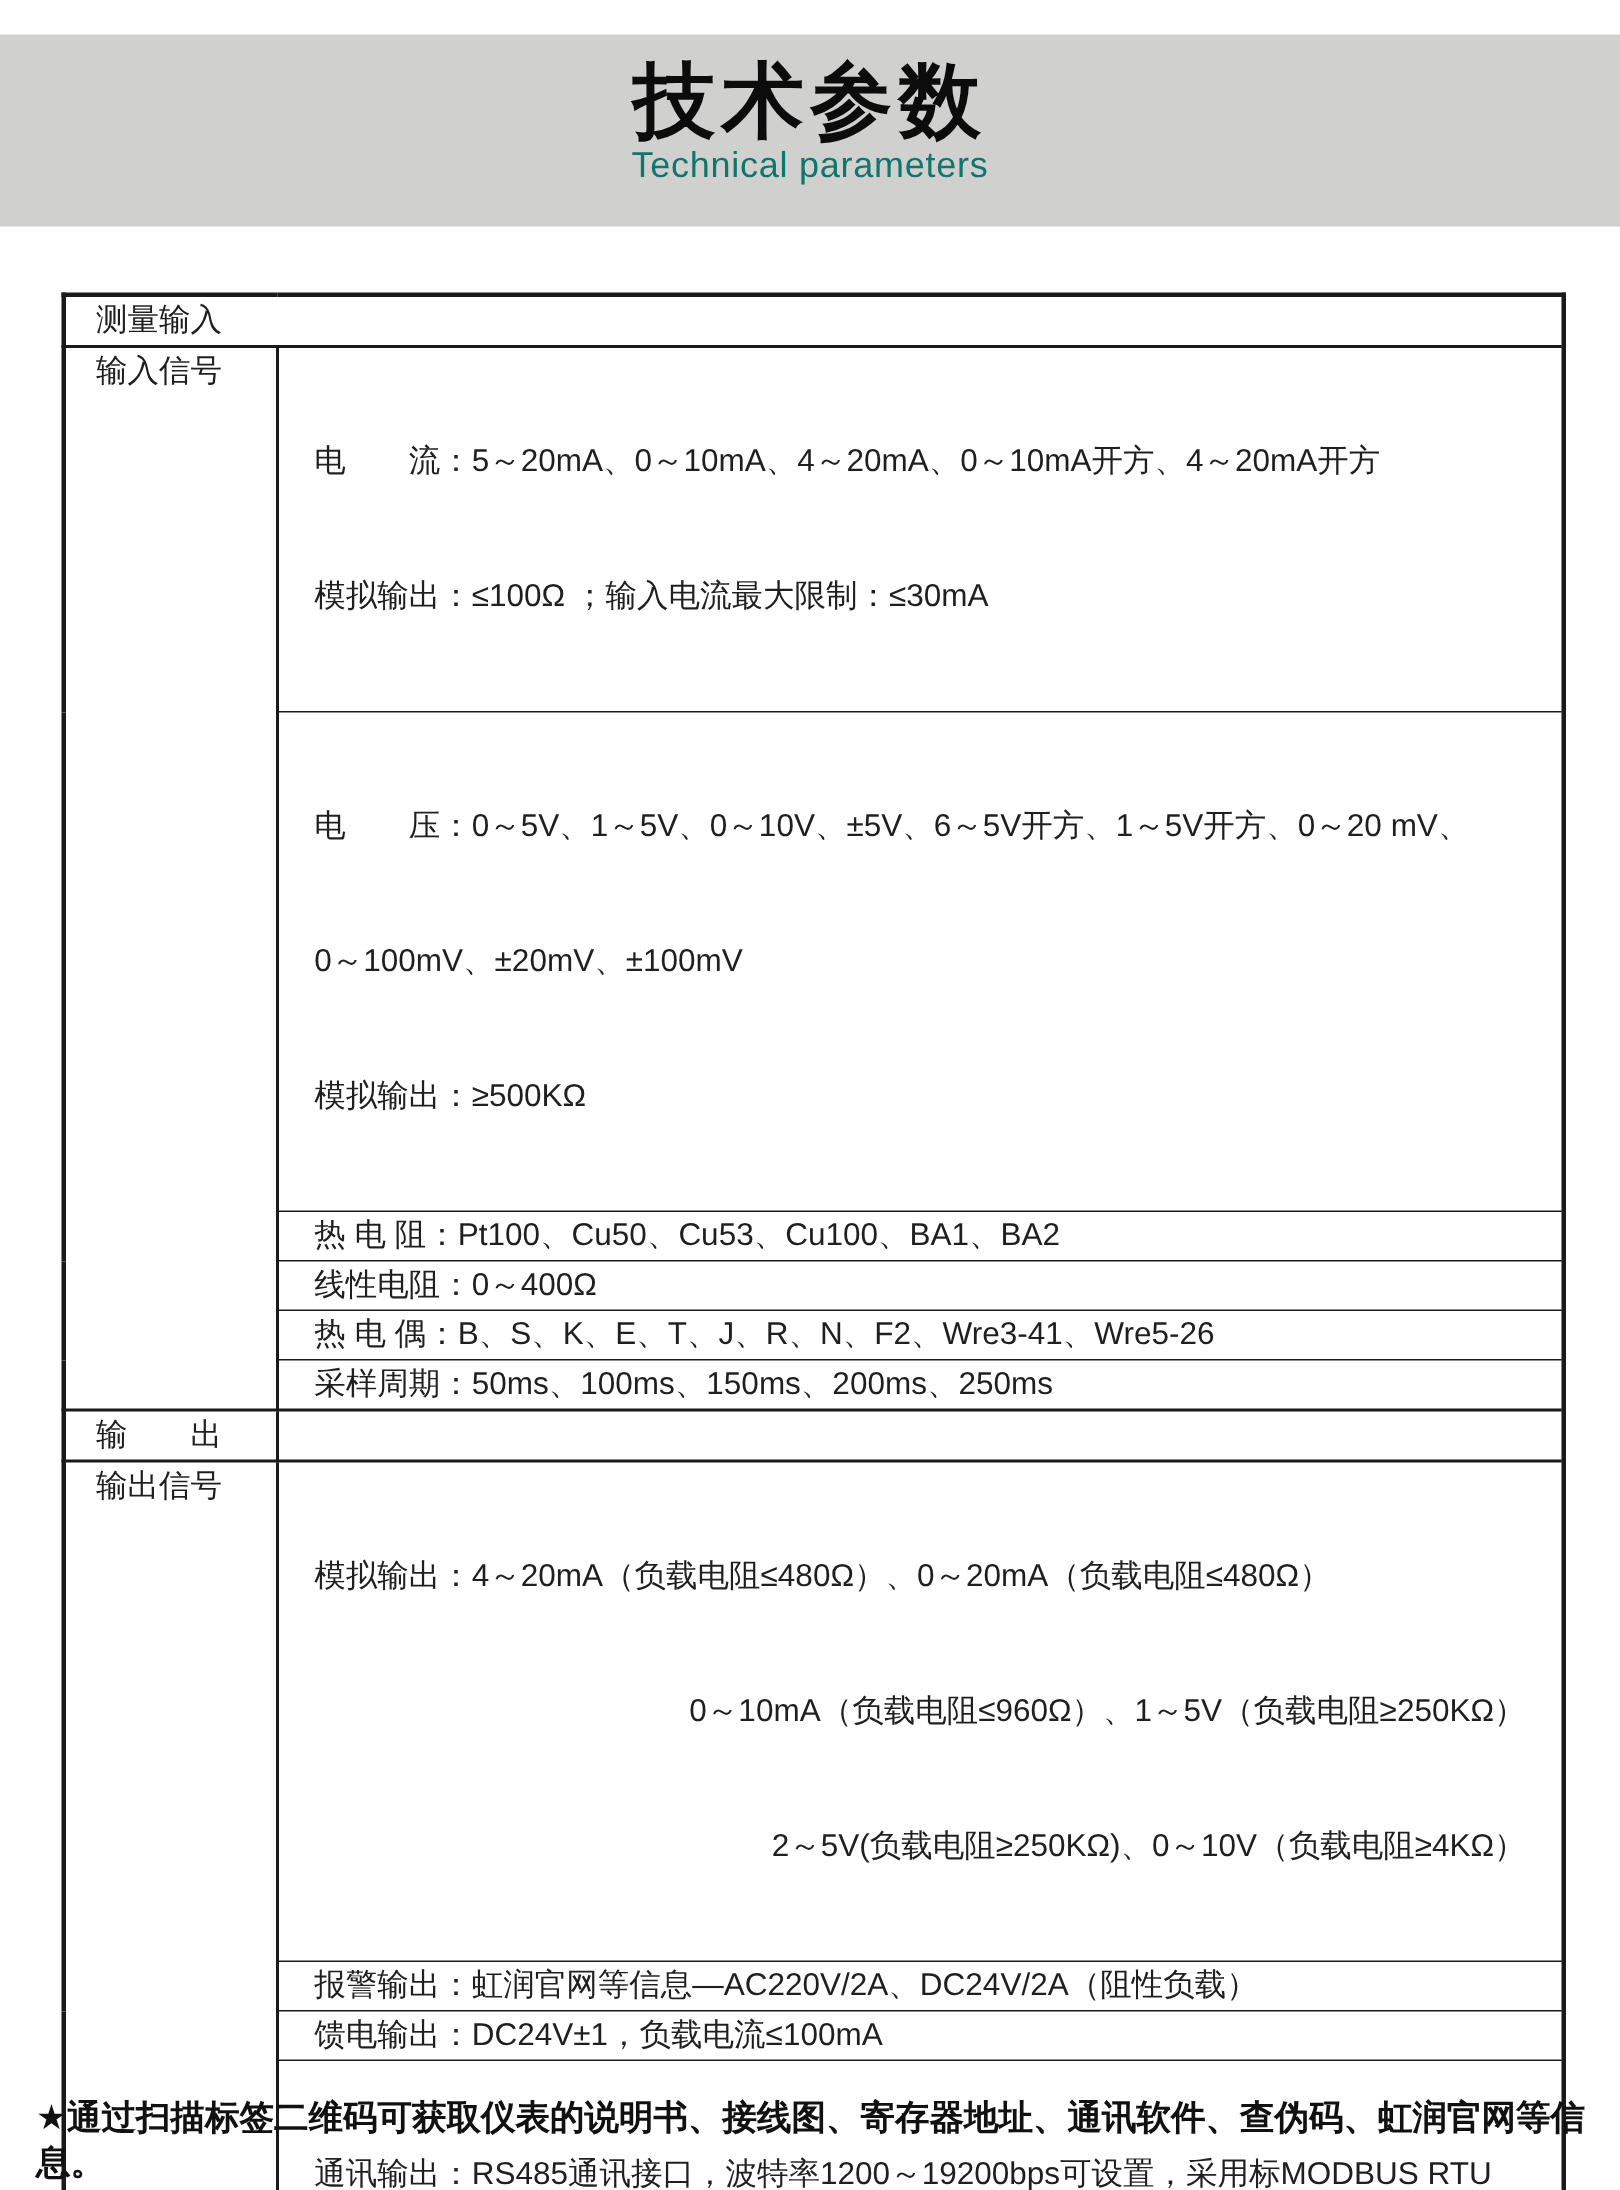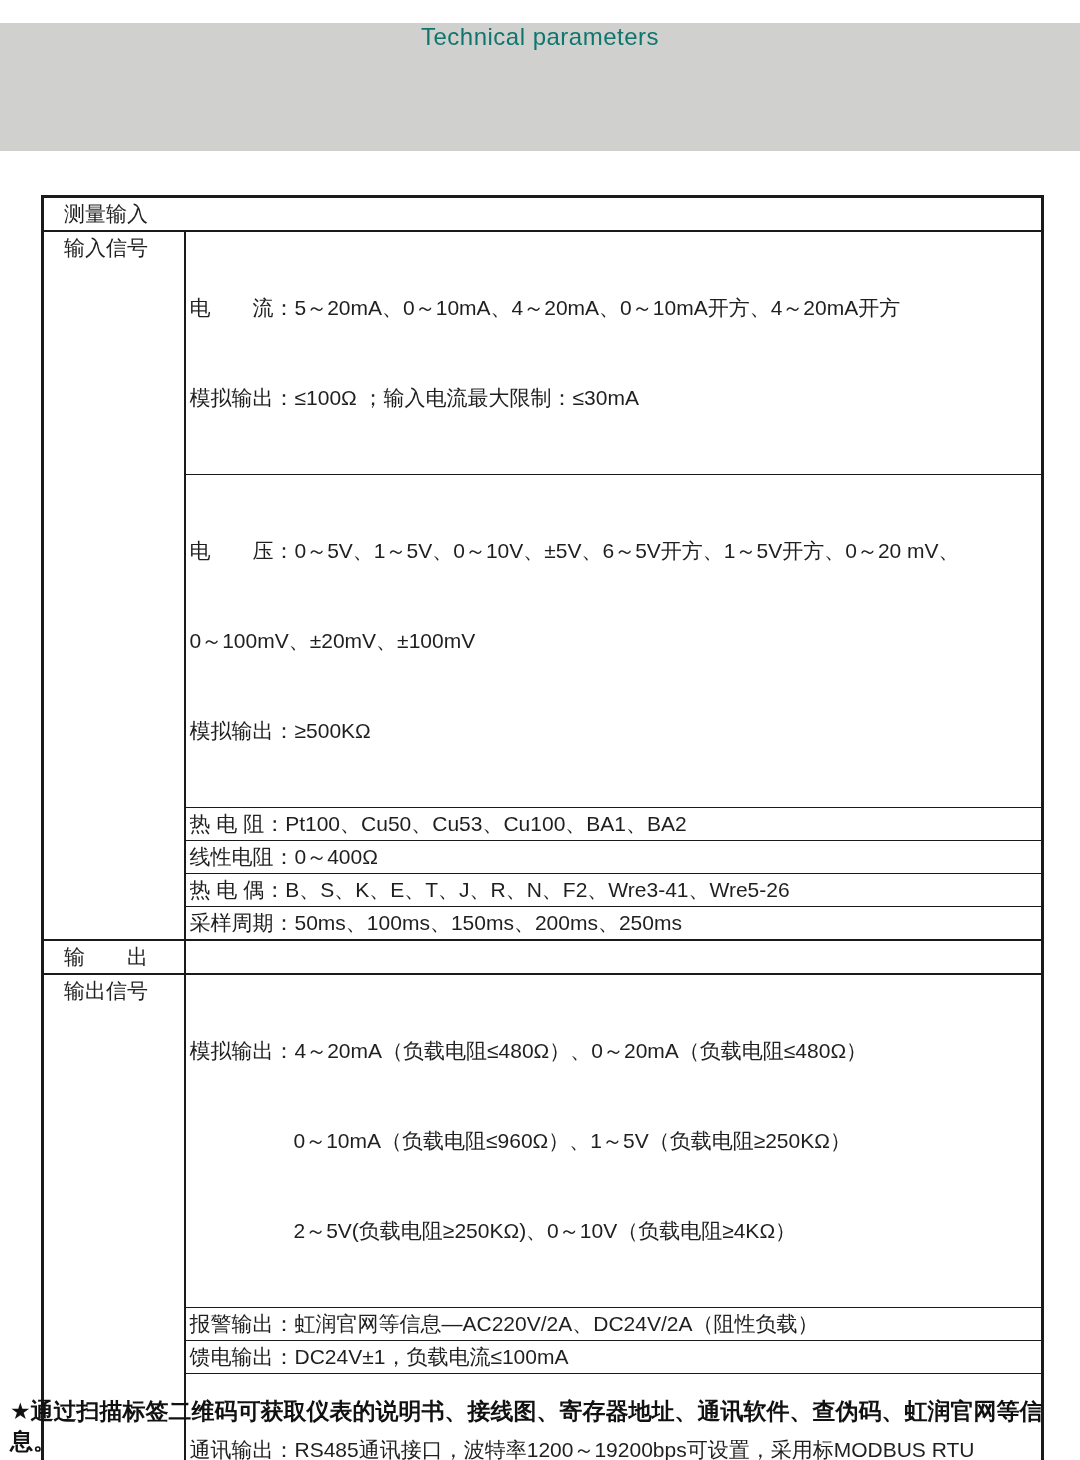--- a/index.html
+++ b/index.html
@@ -21,37 +21,38 @@
   }
   table.spec {
     position:absolute; top:195px; left:41px; width:1003px;
     border-collapse:collapse; table-layout:fixed;
     border:3px solid #1a1a1a;
   }
   col.c-label { width:142px; }
   td {
     border:2px solid #1a1a1a; vertical-align:top;
     font-size:21px; line-height:30px; font-weight:500;
-    padding:1px 4px; white-space:pre-wrap;
+    padding:1px 24px; white-space:pre-wrap;
   }
   td.label { padding-left:20px; }
   td.tn { border-top-width:1px; }
   td.bn { border-bottom-width:1px; }
   .line { white-space:pre-wrap; }
-  .line.indent { padding-left:104px; }
+  .line.indent { padding-left:104px;text-align:right; }
   .footer-note {
-    position:absolute; top:1396px; left:10px; width:1040px;
+    position:absolute; top:1396px; left:24px; width:1040px;
     font-size:23px; line-height:30px; font-weight:bold; color:#111;
     white-space:pre-wrap;
   }
 </style>
 </head>
 <body>
 
 <div class="title-band">
+  <h1>技术参数</h1>
   <div class="subtitle">Technical parameters</div>
 </div>
 
 <table class="spec">
   <colgroup>
       <col class="c-label">
       <col>
     </colgroup>
 
   <tbody>

